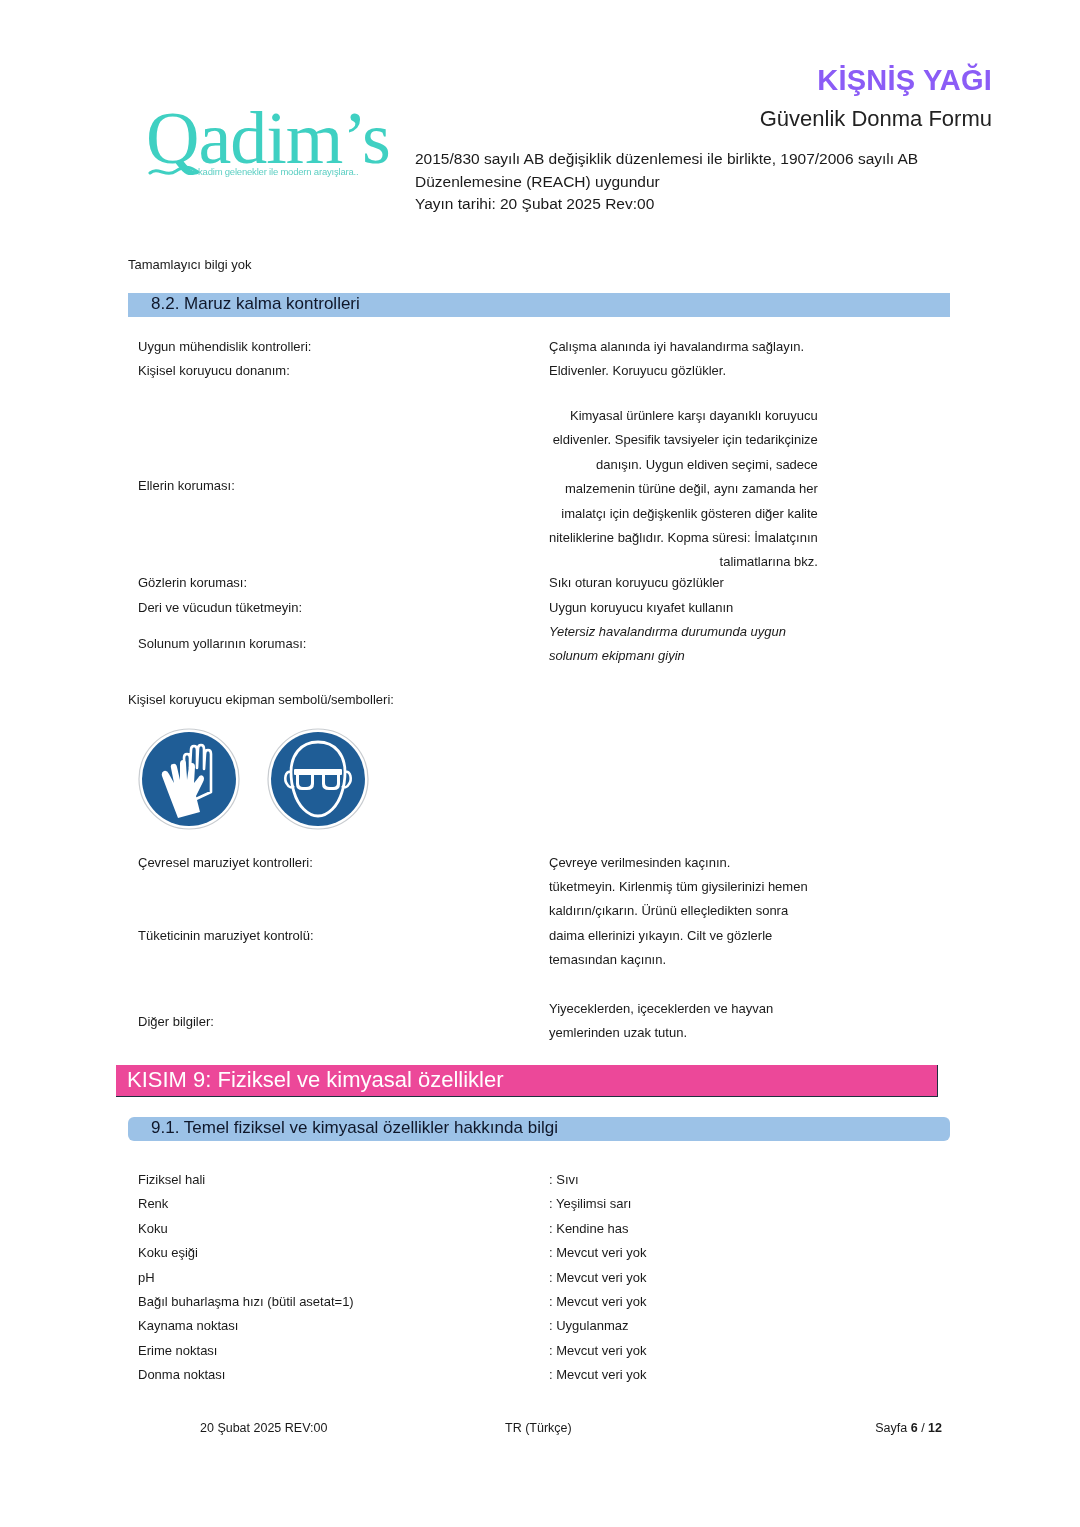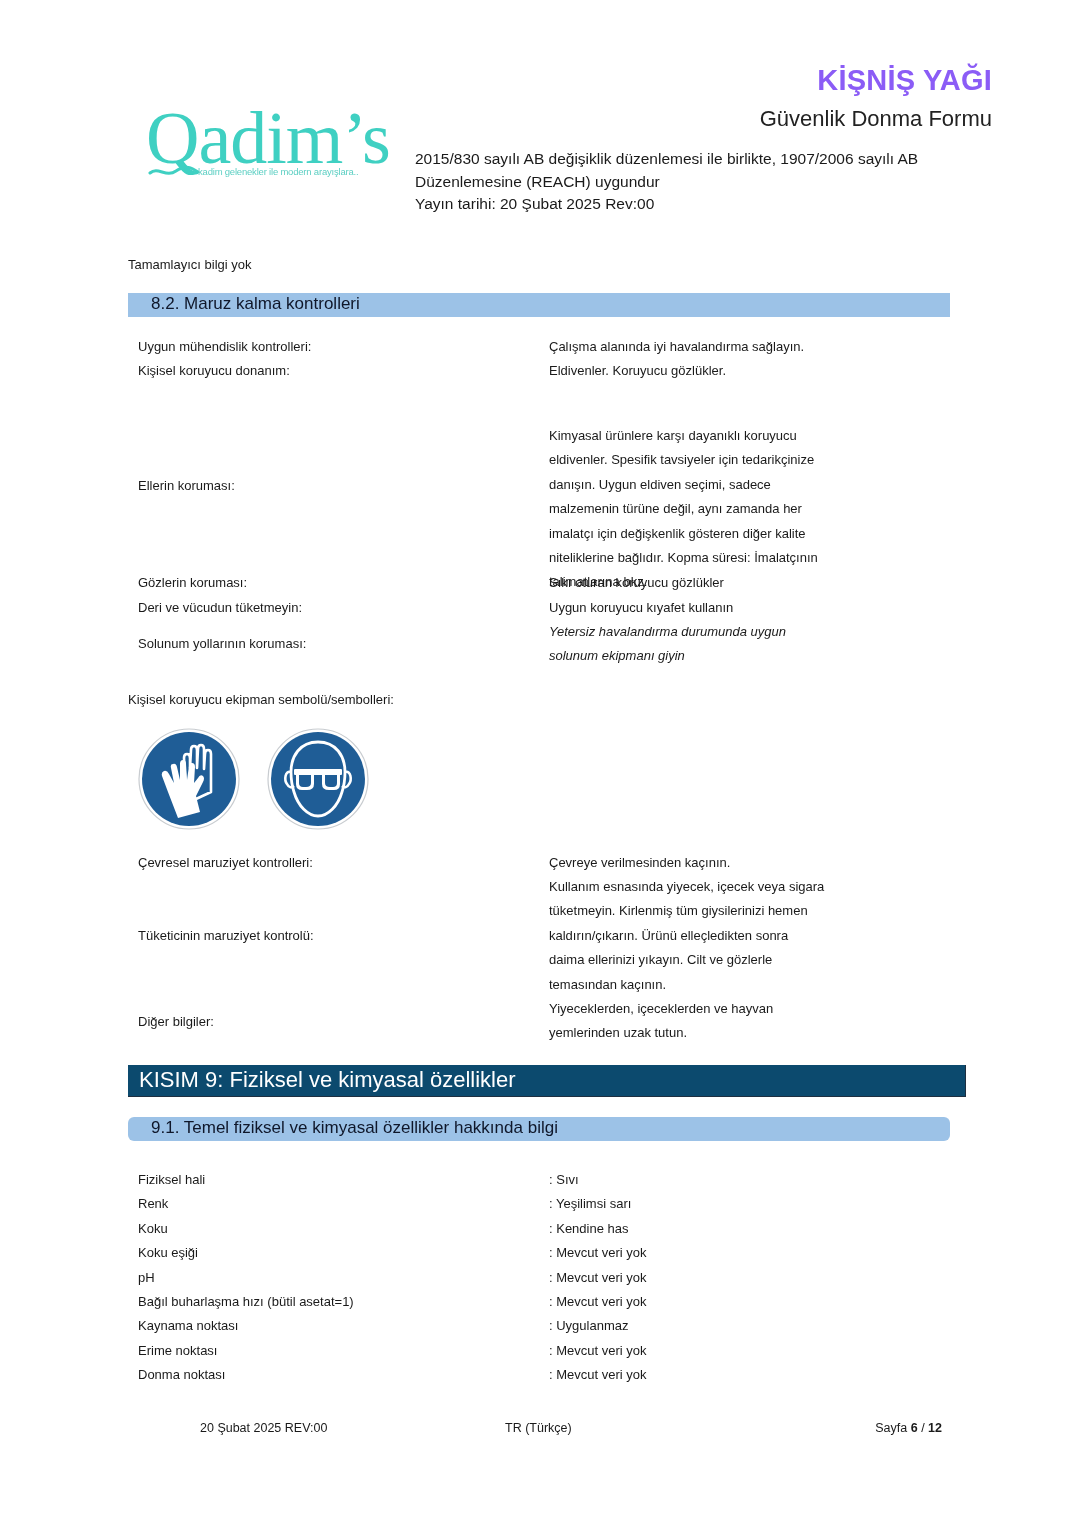--- a/index.html
+++ b/index.html
@@ -14,21 +14,21 @@
                 font-size: 74px; color: #3fd0c2; letter-spacing: -1px; line-height: 84px; }
   .logo .tag { position: absolute; left: 52px; top: 58px; font-size: 9.5px; color: #5ccfc3; white-space: nowrap; letter-spacing: -0.2px; }
   .logo .swoosh { position: absolute; left: 2px; top: 56px; }
   .doc-title { right: 88px; top: 64px; font-size: 29px; font-weight: bold; color: #8b5cf6; letter-spacing: 0.2px; }
   .doc-sub { right: 88px; top: 106px; font-size: 22px; color: #222; }
   .reg { left: 415px; top: 148px; font-size: 15.5px; line-height: 22.5px; color: #1a1a1a; }
 
   
   .bar-light { left: 128px; width: 822px; height: 24px; background: #9cc2e7; }
   .bar-light span { position: absolute; left: 11px; top: 1px; font-size: 17px; color: #0f172a; white-space: nowrap; margin-left: 12px; }
-  .bar-dark { left: 128px; width: 821px; height: 31px; background: #0c4a6e; border-right: 1.5px solid #1e2f40; border-bottom: 1.5px solid #1e2f40; padding-left: 16px; }
+  .bar-dark { left: 116px; width: 821px; height: 31px; background: #ec4899; border-right: 1.5px solid #1e2f40; border-bottom: 1.5px solid #1e2f40; }
   .bar-dark span { position: absolute; left: 11px; top: 2px; font-size: 22px; color: #ffffff; white-space: nowrap; }
 
   .lab { left: 138px; }
   .val { left: 549px; }
 
   .ppe { top: 728px; width: 102px; height: 102px; }
 
   .foot { font-size: 12.5px; top: 1421px; color: #1a1a1a; white-space: nowrap; }
 </style>
 </head>
@@ -56,21 +56,21 @@
   <span>8.2. Maruz kalma kontrolleri</span>
 </div>
 
 <div class="abs t lab" style="top:335px;">Uygun mühendislik kontrolleri:</div>
 <div class="abs t val" style="top:335px;">Çalışma alanında iyi havalandırma sağlayın.</div>
 
 <div class="abs t lab" style="top:359px;">Kişisel koruyucu donanım:</div>
 <div class="abs t val" style="top:359px;">Eldivenler. Koruyucu gözlükler.</div>
 
 <div class="abs t lab" style="top:474px;">Ellerin koruması:</div>
-<div class="abs t val" style="top:424px;">
+<div class="abs t val" style="top:404px;text-align:right;">
   <div>Kimyasal ürünlere karşı dayanıklı koruyucu</div>
   <div>eldivenler. Spesifik tavsiyeler için tedarikçinize</div>
   <div>danışın. Uygun eldiven seçimi, sadece</div>
   <div>malzemenin türüne değil, aynı zamanda her</div>
   <div>imalatçı için değişkenlik gösteren diğer kalite</div>
   <div>niteliklerine bağlıdır. Kopma süresi: İmalatçının</div>
   <div>talimatlarına bkz.</div>
 </div>
 
 <div class="abs t lab" style="top:571px;">Gözlerin koruması:</div>
@@ -110,21 +110,20 @@
   <path d="M55 44 L73 44 L73 56 Q73 62 67 62 L62 62 Q55 62 55 56 Z" fill="#ffffff"></path>
   <path d="M32 47 L44 47 L44 55 Q44 59 39 59 L36 59 Q32 59 32 55 Z" fill="#1f5d96"></path>
   <path d="M58 47 L70 47 L70 55 Q70 59 66 59 L63 59 Q58 59 58 55 Z" fill="#1f5d96"></path>
 </svg>
 
 <div class="abs t lab" style="top:851px;">Çevresel maruziyet kontrolleri:</div>
 <div class="abs t val" style="top:851px;">Çevreye verilmesinden kaçının.</div>
 
 <div class="abs t lab" style="top:924px;">Tüketicinin maruziyet kontrolü:</div>
 <div class="abs t val" style="top:875px;">
-  <div>Kullanım esnasında yiyecek, içecek veya sigara</div>
   <div>tüketmeyin. Kirlenmiş tüm giysilerinizi hemen</div>
   <div>kaldırın/çıkarın. Ürünü elleçledikten sonra</div>
   <div>daima ellerinizi yıkayın. Cilt ve gözlerle</div>
   <div>temasından kaçının.</div>
 </div>
 
 <div class="abs t lab" style="top:1010px;">Diğer bilgiler:</div>
 <div class="abs t val" style="top:997px;">
   <div>Yiyeceklerden, içeceklerden ve hayvan</div>
   <div>yemlerinden uzak tutun.</div>

